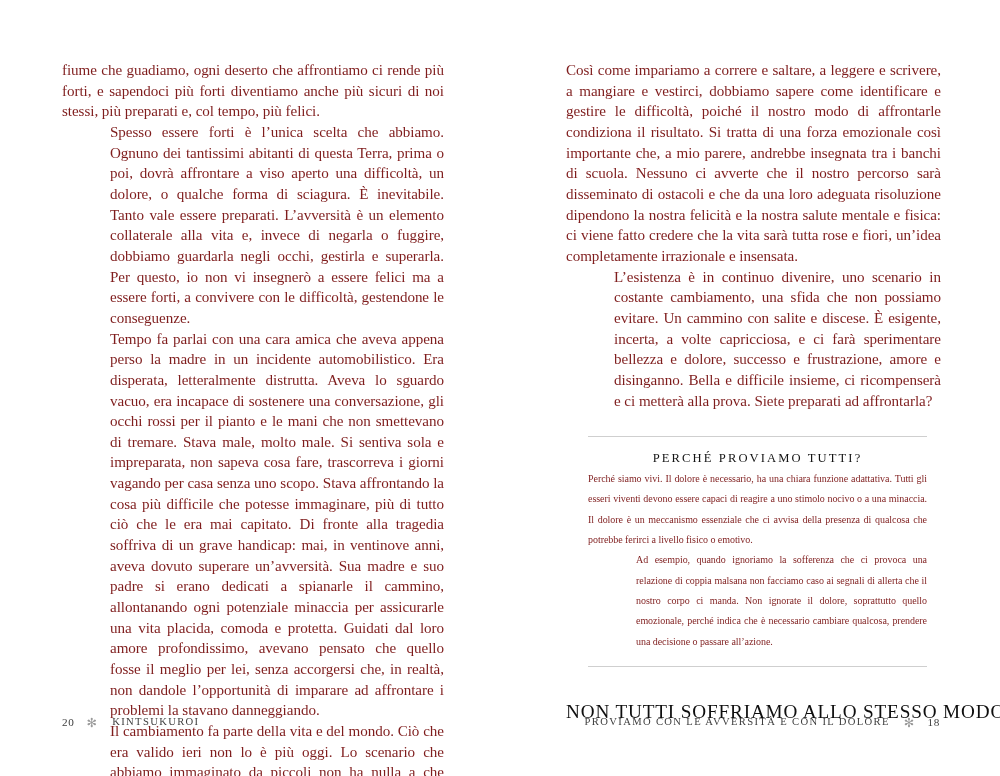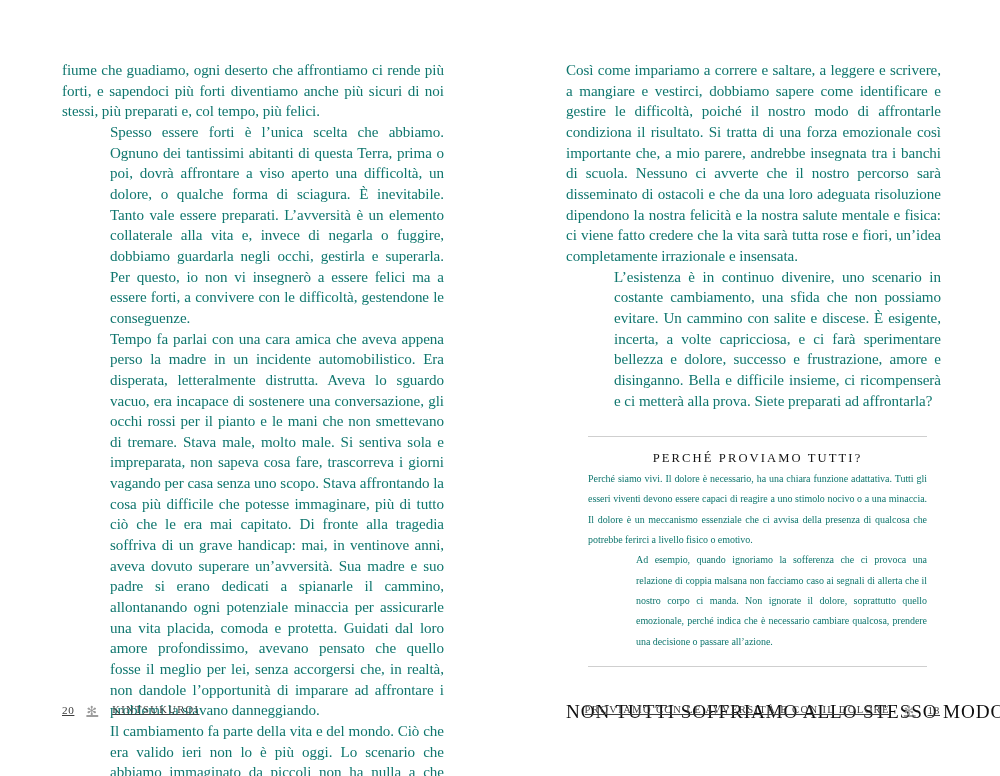--- a/index.html
+++ b/index.html
@@ -39,21 +39,21 @@
   }
 
   .para {
     margin: 0;
     text-align: justify;
     text-justify: inter-word;
     font-size: 15.1px;
     line-height: 20.65px;
     letter-spacing: -0.05px;
     hyphens: manual;
-    color: #0f766e;
+    color: #7f1d1d;
   }
   .para + .para { margin-top: 0; margin-left: 48px; }
 
   
   .callout {
     margin-top: 25px;
     padding: 0;
   }
   .callout .rule {
     height: 1px;
@@ -89,28 +89,27 @@
     line-height: 26px;
     letter-spacing: 0.85px;
     font-weight: 400;
     color: #0e0e0e;
     white-space: nowrap;
   }
 
   
   .footer {
     position: absolute;
-    bottom: 60px;
+    bottom: 48px;
     font-size: 10.6px;
     letter-spacing: 1.35px;
     color: #3d3d3d;
     display: flex;
     align-items: center;
     white-space: nowrap;
-    text-decoration: underline;
   }
   .footer.left  { left: 62px; }
   .footer.right { right: 60px; }
 
   .folio {
     font-size: 11.2px;
     letter-spacing: 0.6px;
     color: #3d3d3d;
   }
   .ornament {

